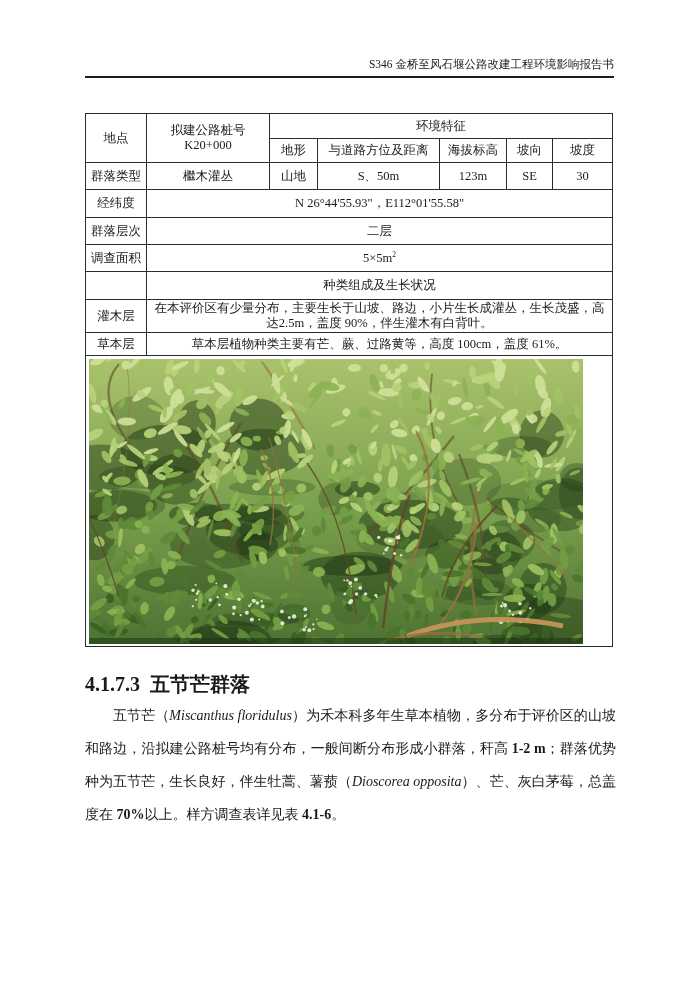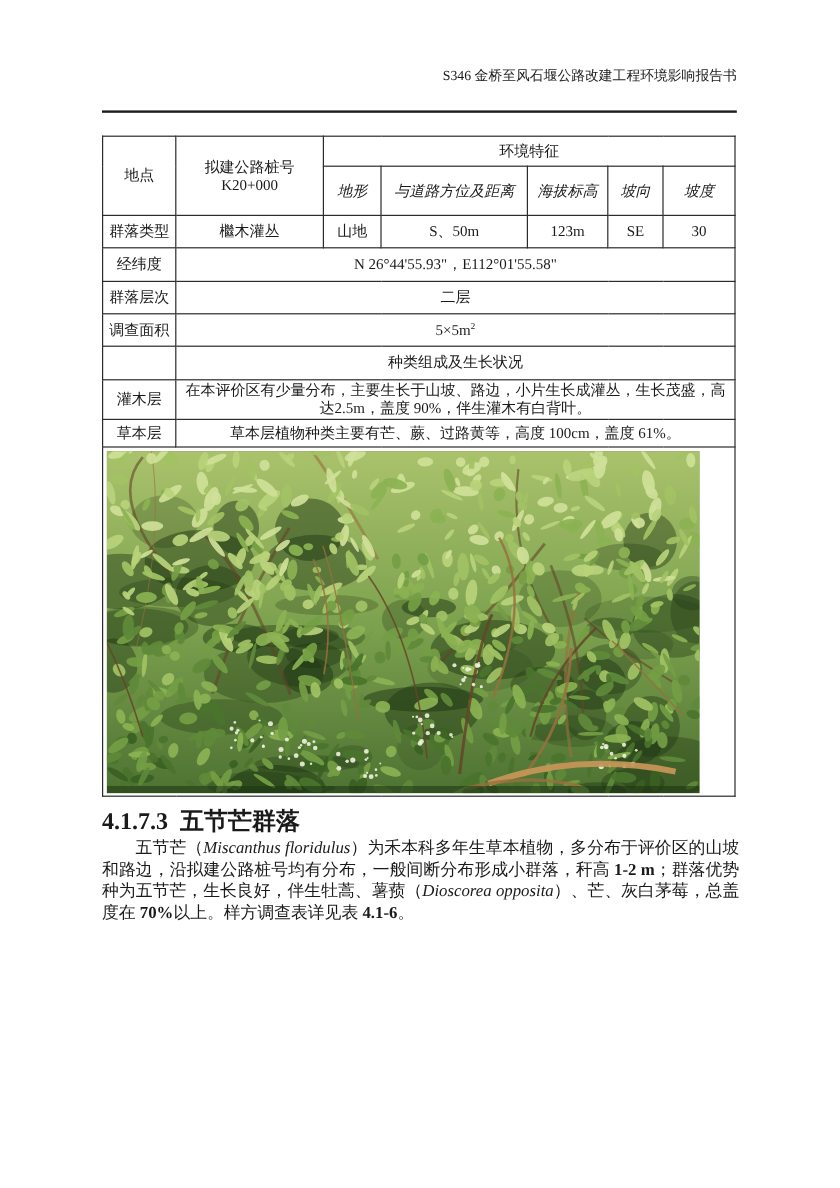--- a/index.html
+++ b/index.html
@@ -12,21 +12,21 @@
     font-family:"Liberation Serif","DejaVu Serif",serif;
     color:#1a1a1a;
     overflow:hidden;
   }
   .header-band{
     position:absolute;left:85px;width:529px;top:56px;height:18px;
     border-bottom:2px solid #1c1c1c;
     text-align:right;
     font-size:11.5px;
     line-height:16px;
-    padding-bottom:18px;
+    padding-bottom:2px;
   }
   .table-title{
     position:absolute;left:85px;width:529px;top:90px;
     text-align:center;font-weight:bold;font-size:14px;
     white-space:pre;
   }
   table.survey{
     position:absolute;left:85px;top:113px;
     border-collapse:collapse;table-layout:fixed;
     width:528px;
@@ -36,36 +36,36 @@
     text-align:center;vertical-align:middle;
     padding:0 3px;
     font-size:12.5px;
     line-height:15px;
     overflow:hidden;
   }
   td.justify{
     text-align:justify;
     padding:2px 5px;
   }
-  tr.r1{height:25px;}  tr.r2{height:41px;font-style:italic;}  tr.r3{height:27px;}
+  tr.r1{height:25px;}  tr.r2{height:24px;}  tr.r3{height:27px;}
   tr.r4{height:28px;}  tr.r5{height:27px;}  tr.r6{height:27px;}
   tr.r7{height:28px;}  tr.r8{height:33px;margin-top:44px;}  tr.r9{height:23px;}
   tr.rphoto{height:291px;}
   td.photo-cell{padding:3px 15px 2px 16px;vertical-align:top;}
   .photo-box{
     width:494px;height:285px;
     overflow:hidden;background:#79a24e;
   }
   .section-heading{
     position:absolute;left:85px;top:671px;
     font-weight:bold;font-size:20px;white-space:pre;
   }
   .body-paragraph{
     position:absolute;left:85px;width:531px;top:699px;
-    font-size:14px;line-height:18px;
+    font-size:14px;line-height:33px;
     text-align:justify;text-indent:2em;
   }
   .page-number{
     position:absolute;left:0;width:700px;top:921px;
     text-align:center;font-size:12px;color:#333;
   }
   .seg-i{font-style:italic;}
   .seg-b{font-weight:bold;}
   .seg-sup{font-size:60%;vertical-align:super;line-height:0;}
 </style>

